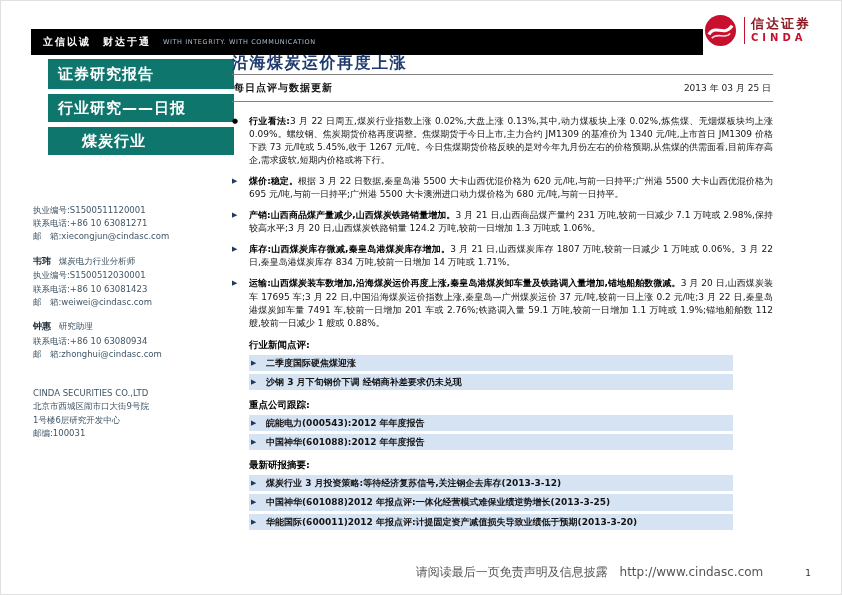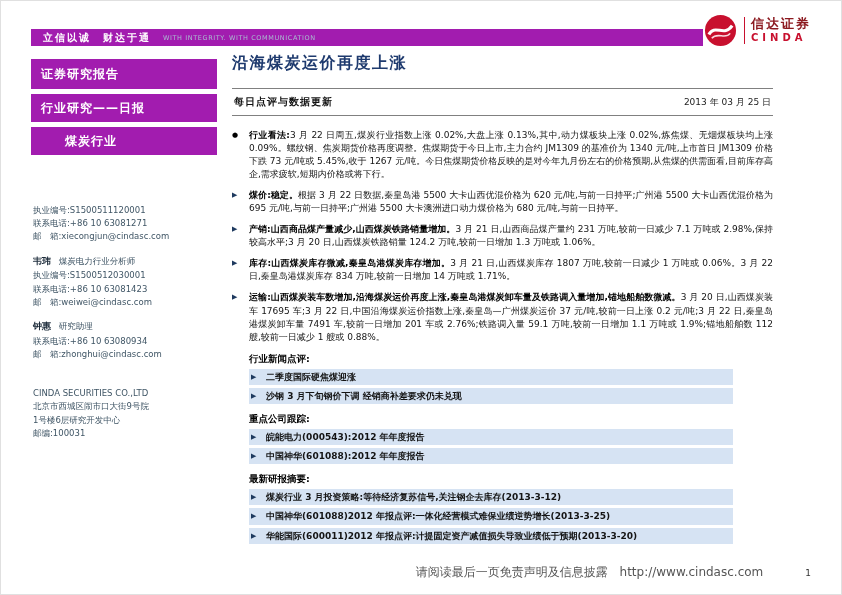--- a/index.html
+++ b/index.html
@@ -1,51 +1,51 @@
 <!DOCTYPE html>
 <html><head>
 <meta charset="utf-8">
 <style>
   * { margin:0; padding:0; box-sizing:border-box; }
   html,body { width:842px; height:595px; }
   body { font-family:"DejaVu Sans","Liberation Sans",sans-serif; background:#ededed; }
   .page { position:relative; width:842px; height:595px; background:#fff; border:1px solid #e0e0e0; overflow:hidden; }
 
   
-  .topbar { position:absolute; left:30px; top:28px; width:672px; height:17px; background:#a21caf;
+  .topbar { position:absolute; left:30px; top:28px; width:672px; height:26px; background:#000000;
             color:#fff; display:flex; align-items:center; padding-left:12px; gap:12px; }
   .slogan-cn { font-size:10px; font-weight:bold; letter-spacing:2px; }
   .slogan-en { font-size:6.5px; color:#a9bdd0; letter-spacing:.6px; }
 
   
   .logo { position:absolute; right:30px; top:13px; display:flex; align-items:center; gap:7px; }
   .logo-mark { width:33px; height:33px; }
   .logo-text { display:flex; flex-direction:column; line-height:1.15; border-left:1px solid #c8102e; padding-left:6px; }
   .logo-cn { font-size:13px; font-weight:bold; color:#8c1a20; letter-spacing:2px; }
   .logo-en { font-size:10px; font-weight:bold; color:#c8102e; letter-spacing:4px; }
 
   
-  .side-box { position:absolute; left:30px; width:186px; background:#a21caf; color:#fff;
-              font-size:12px; font-weight:bold; display:flex; align-items:center; padding-left:10px; letter-spacing:1px; }
+  .side-box { position:absolute; left:47px; width:186px; background:#0f766e; color:#fff;
+              font-size:15px; font-weight:bold; display:flex; align-items:center; padding-left:10px; letter-spacing:1px; }
   .side-box.b1 { top:58px; height:30px; }
   .side-box.b2 { top:93px; height:28px; }
   .side-box.b3 { top:126px; height:28px;padding-left:34px; }
 
   .sidebar-info { position:absolute; left:32px; top:203px; width:188px; font-size:8.5px; color:#3f5565; line-height:1.55; }
   .analyst { margin-bottom:11px; }
   .analyst-head { margin-bottom:1px; }
   .analyst-name { font-weight:bold; color:#1c2b3a; font-size:9px; }
   .analyst-title { margin-left:5px; }
   .company { margin-top:26px; color:#3f5565; }
   .company .cname { letter-spacing:.5px; }
 
   
   .main { position:absolute; left:231px; top:52px; width:541px; }
   .report-title { font-size:16px; font-weight:bold; color:#1e3a6e; letter-spacing:1.5px; }
-  .subtitle-row { margin-top:14px; border-top:1px solid #808080; border-bottom:1px solid #808080;
+  .subtitle-row { border-top:1px solid #808080; border-bottom:1px solid #808080;
                   padding:6px 2px; display:flex; justify-content:space-between; align-items:center; }
   .subtitle { font-size:10px; font-weight:bold; color:#111; letter-spacing:1px; }
   .report-date { font-size:9px; color:#222; }
 
   .body { margin-top:13px; }
   .para { display:flex; margin-bottom:8px; }
   .bullet { width:17px; flex:none; font-size:7px; color:#1e3a5f; padding-top:2px; }
   .bullet.dot { color:#000; }
   .ptext { flex:1; font-size:9px; line-height:1.45; color:#141414; text-align:justify; }
   .plabel { font-weight:bold; color:#000; }

